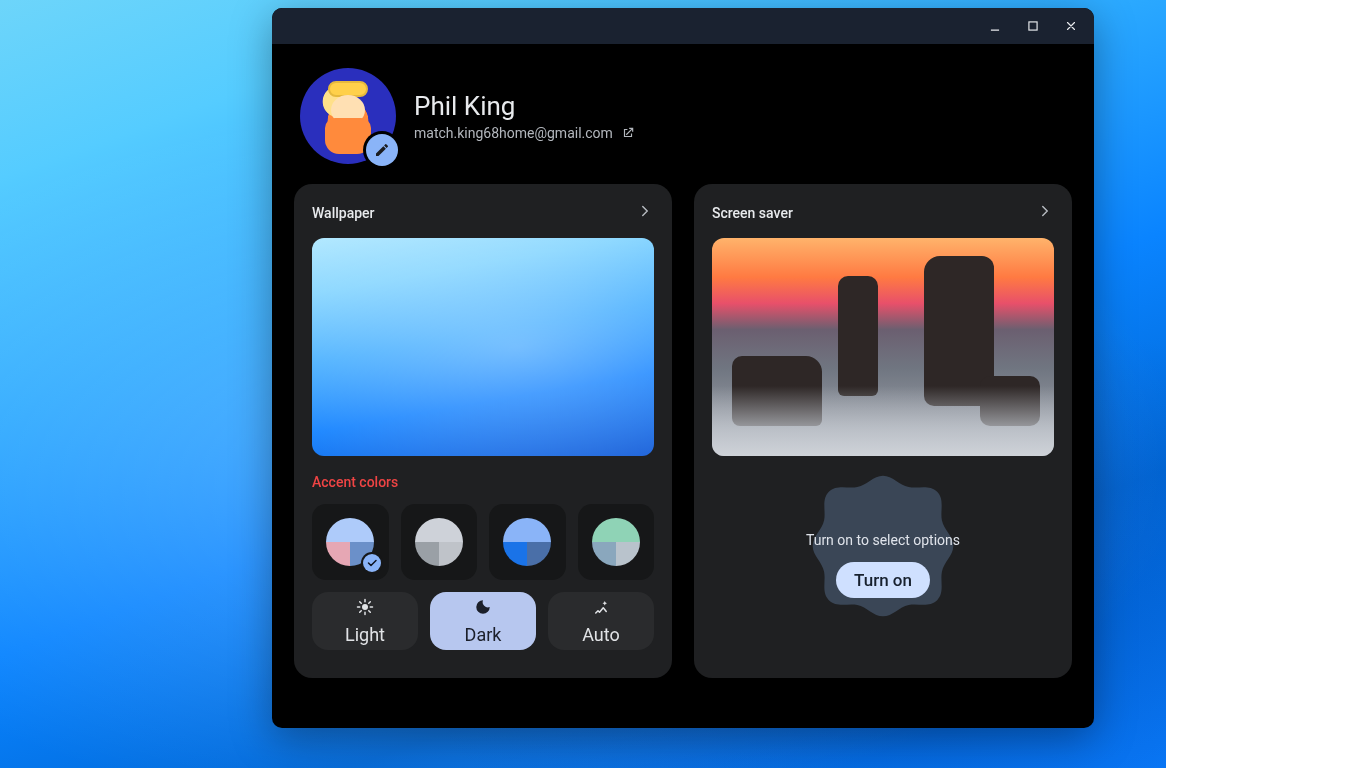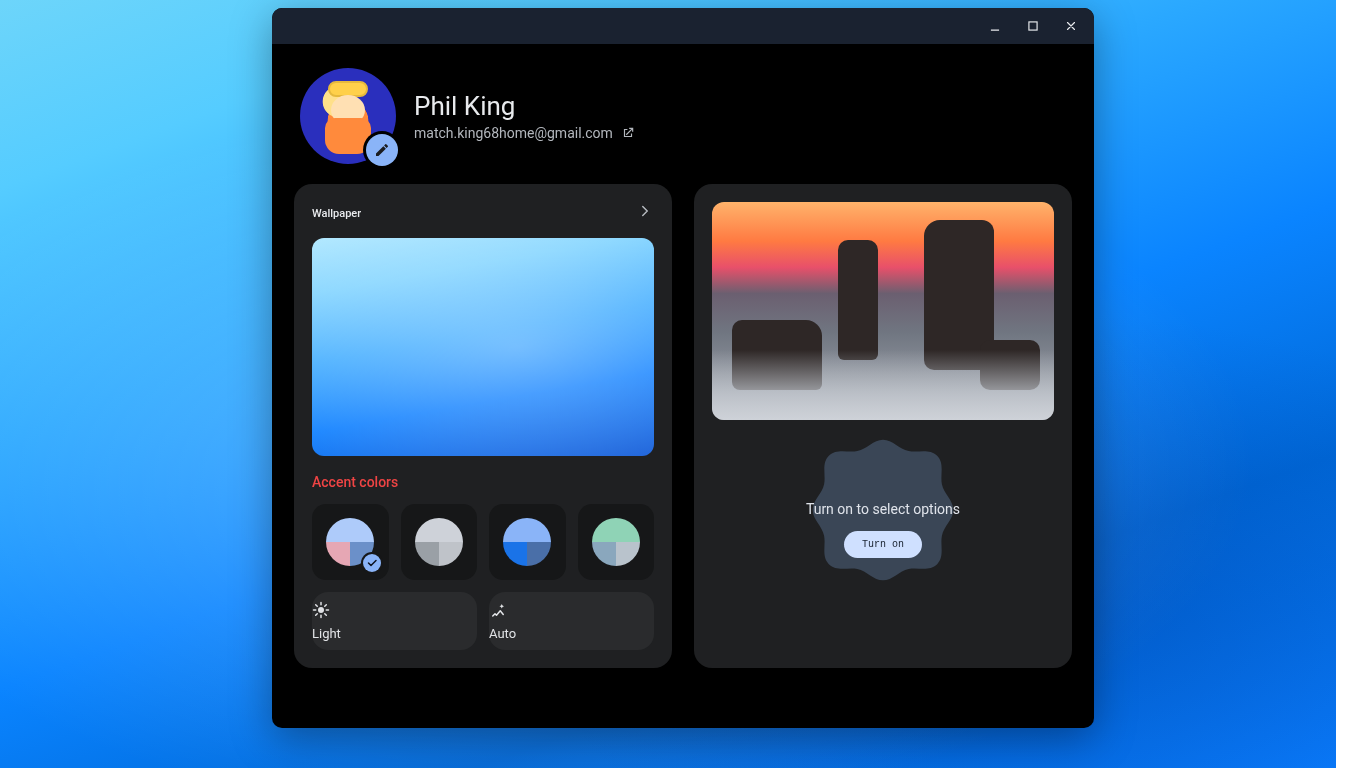--- a/index.html
+++ b/index.html
@@ -1,18 +1,18 @@
 <!DOCTYPE html>
 <html><head>
 <meta charset="utf-8">
 <style>
   * { box-sizing: border-box; margin: 0; padding: 0; }
   html, body { width: 1366px; height: 768px; overflow: hidden; font-family: 'Roboto', 'Segoe UI', Arial, sans-serif; }
   .desktop {
-    width: 1336px; height: 768px;
+    width: 1166px; height: 768px;
     background: linear-gradient(160deg, #6dd5fa 0%, #55ccff 15%, #2aa8ff 35%, #0a84ff 55%, #0068d8 75%, #0a7dff 100%);
     position: relative;
   }
   .desktop::before{
     content:"";
     position:absolute; inset:0;
     background:
       radial-gradient(1200px 600px at 40% 60%, rgba(255,255,255,0.25), transparent 60%),
       radial-gradient(900px 500px at 80% 80%, rgba(0,60,160,0.35), transparent 60%);
     pointer-events:none;
@@ -79,21 +79,21 @@
   .email-row svg{ width:14px; height:14px; }
 
   .cards { display:flex; gap:22px; padding: 0 22px 22px 22px; }
   .card {
     flex:1 1 0;
     background:#1f2022;
     border-radius:18px;
     padding:18px;
   }
   .card-head { display:flex; align-items:center; justify-content:space-between; margin-bottom:14px; }
-  .card-title { font-size:11px; font-weight:500; color:#e8eaed; }
+  .card-title { font-size:14px; font-weight:500; color:#e8eaed; }
   .chev { color:#b3b7bd; }
   .chev svg{ width:18px; height:18px; }
 
   .preview {
     width:100%; height:218px; border-radius:12px; position:relative; overflow:hidden;
   }
   .wall-preview{
     background: linear-gradient(170deg, #aee7ff 0%, #7fd3ff 20%, #3aa9ff 45%, #0a7dff 70%, #0a55d6 100%);
   }
   .wall-preview::before{
@@ -118,33 +118,33 @@
 
   .swatch-row{ display:flex; gap:12px; margin-top:14px; }
   .swatch-btn{ flex:1; height:76px; background:#161718; border-radius:14px; display:flex; align-items:center; justify-content:center; position:relative; }
   .swatch{ width:48px; height:48px; border-radius:50%; overflow:hidden; position:relative; }
   .swatch span{ position:absolute; width:50%; height:50%; }
   .tl{ left:0; top:0; } .tr{ right:0; top:0; } .bl{ left:0; bottom:0; } .br{ right:0; bottom:0; }
   .check-badge{ position:absolute; right:8px; bottom:8px; width:18px; height:18px; border-radius:50%; background:#8ab4f8; display:flex; align-items:center; justify-content:center; color:#0d1321; box-shadow:0 0 0 2px #161718; }
   .check-badge svg{ width:12px; height:12px; }
 
   .mode-row{ display:flex; gap:12px; margin-top:12px; }
-  .mode-btn{ flex:1; height:58px; border-radius:16px; background:#2a2b2d; display:flex; flex-direction:column; align-items:flex-start; justify-content:center; gap:4px; color:#e1e3e6; font-size:13px; }
+  .mode-btn{ flex:1; height:58px; border-radius:16px; background:#2a2b2d; display:flex; flex-direction:column; align-items:center; justify-content:center; gap:4px; color:#e1e3e6; font-size:18px; }
   .mode-btn .ico svg{ width:18px; height:18px; }
   .mode-btn.selected{ background:#b7c7ef; color:#1b1f2a; }
 
   .ss-body{ display:flex; flex-direction:column; align-items:center; gap:18px;justify-content:flex-end; }
   .scallop{
     margin-top:14px;
     width:190px; height:190px; position:relative; display:flex; align-items:center; justify-content:center;
   }
   .scallop svg.blob{ position:absolute; inset:0; }
   .scallop .content{ position:relative; text-align:center; color:#dfe3ea; font-size:14px; max-width:160px; }
   .turn-on-btn{
-    margin-top:14px; padding:8px 18px; border-radius:999px; background:#cfe0ff; color:#17202e; font-size:10px; font-weight:500; display:inline-block;font-family:Liberation Mono, monospace;
+    margin-top:14px; padding:8px 18px; border-radius:999px; background:#cfe0ff; color:#17202e; font-size:17px; font-weight:500; display:inline-block;
   }
 </style>
 </head>
 <body>
 
 <div class="desktop">
   <div class="window">
     <div class="titlebar">
       <div class="win-btn">
         <svg viewBox="0 0 24 24">
@@ -244,31 +244,45 @@
         <div class="mode-row" id="mode-row">
             <div class="mode-btn">
               <span class="ico"><svg viewBox="0 0 24 24">
                   <circle cx="12" cy="12" r="4" fill="currentColor"></circle>
                   <g stroke="currentColor" stroke-width="2" stroke-linecap="round">
                     <path d="M12 2v3M12 19v3M2 12h3M19 12h3M4.9 4.9l2.1 2.1M17 17l2.1 2.1M19.1 4.9 17 7M7 17l-2.1 2.1"></path>
                   </g>
                 </svg></span>
               <span>Light</span>
             </div>
+            <div class="mode-btn selected">
+              <span class="ico"><svg viewBox="0 0 24 24">
+                  <path d="M12 3a9 9 0 1 0 9 9 7 7 0 0 1-9-9z" fill="currentColor"></path>
+                </svg></span>
+              <span>Dark</span>
+            </div>
             <div class="mode-btn">
               <span class="ico"><svg viewBox="0 0 24 24">
                   <path d="M5 20l3-3 2 2 5-6 4 5" fill="none" stroke="currentColor" stroke-width="2" stroke-linecap="round" stroke-linejoin="round"></path>
                   <path d="M17 4l1 2 2 1-2 1-1 2-1-2-2-1 2-1z" fill="currentColor"></path>
                 </svg></span>
               <span>Auto</span>
             </div>
           </div>
       </div>
 
       <div class="card">
+        <div class="card-head">
+          <div class="card-title">Screen saver</div>
+          <span class="chev">
+            <svg viewBox="0 0 24 24">
+                <path d="M9 6l6 6-6 6" fill="none" stroke="currentColor" stroke-width="2" stroke-linecap="round" stroke-linejoin="round"></path>
+              </svg>
+          </span>
+        </div>
         <div class="preview ss-preview">
           <div class="rock r1"></div>
           <div class="rock r2"></div>
           <div class="rock r3"></div>
           <div class="rock r4"></div>
           <div class="mist"></div>
         </div>
 
         <div class="ss-body">
           <div class="scallop">

